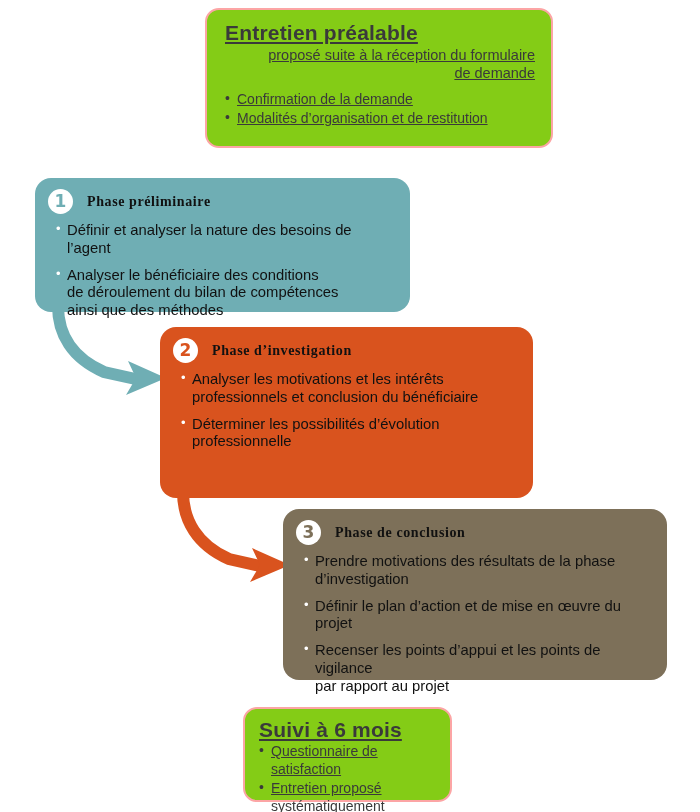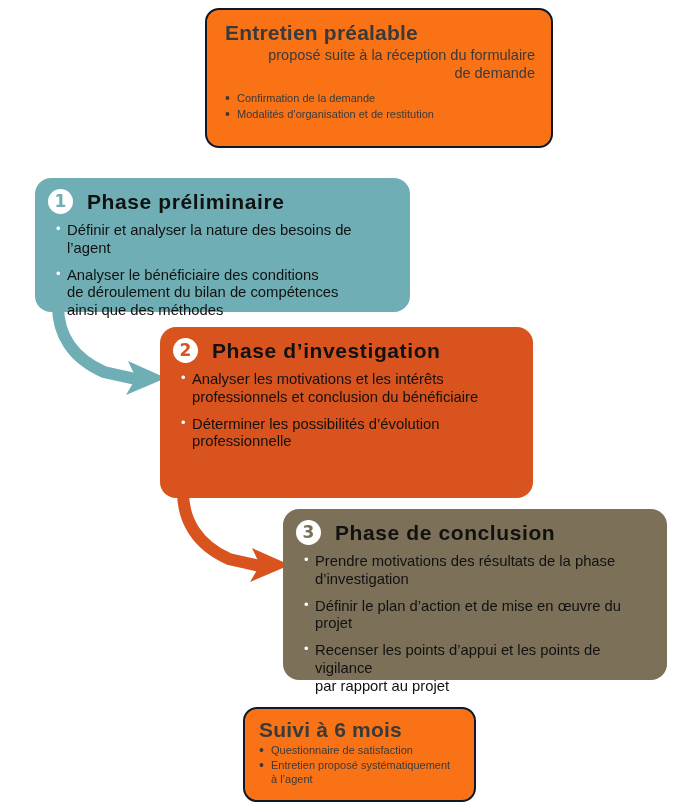--- a/index.html
+++ b/index.html
@@ -23,23 +23,24 @@
 
   
   .card {
     position: absolute;
     box-sizing: border-box;
     border-radius: 14px;
   }
 
   
   .card-white {
-    background: #f97316;
-    border: 2px solid #0f172a;
-    color: #3a3a3a;
+    background: #84cc16;
+    border: 2px solid #fca5a5;
+    color: #3a3a3a;
+    text-decoration: underline;
   }
   .card-white .card-title {
     font-size: 21px;
     font-weight: bold;
     letter-spacing: 0.2px;
     color: #3a3a3a;
     line-height: 1.05;
     margin: 0;
   }
   .card-white .card-sub {
@@ -48,21 +49,21 @@
     color: #3a3a3a;
     margin: 3px 0 0 0;
     text-align: right;
   }
   .card-white ul {
     list-style: none;
     margin: 9px 0 0 0;
     padding: 0;
   }
   .card-white ul li {
-    font-size: 11px;
+    font-size: 14px;
     line-height: 1.28;
     color: #3a3a3a;
     position: relative;
     padding-left: 12px;
     margin-bottom: 1px;
   }
   .card-white ul li::before {
     content: "\2022";
     position: absolute;
     left: 0;
@@ -91,25 +92,25 @@
     display: flex;
     align-items: center;
     justify-content: center;
     font-size: 17px;
     font-weight: bold;
     line-height: 1;
     flex: 0 0 auto;
     font-family: "DejaVu Sans", sans-serif;
   }
   .phase-title {
-    font-size: 21px;
+    font-size: 14px;
     font-weight: bold;
     letter-spacing: 0.6px;
     color: #111111;
-    font-family: Liberation Sans, sans-serif;
+    font-family: Liberation Serif, serif;
   }
   .card-phase ul {
     list-style: none;
     margin: 8px;
     padding: 0;
   }
   .card-phase ul li {
     font-size: 14.8px;
     line-height: 1.2;
     color: #111111;
@@ -202,21 +203,21 @@
     </div>
     <ul>
       <li>Prendre motivations des résultats de la phase
 d’investigation</li>
       <li>Définir le plan d’action et de mise en œuvre du projet</li>
       <li>Recenser les points d’appui et les points de vigilance
 par rapport au projet</li>
     </ul>
   </div>
 
-  <div class="card card-white" style="left:243px; top:707px; width:233px; height:95px; padding:10px 12px 8px 14px;">
+  <div class="card card-white" style="left:243px; top:707px; width:209px; height:95px; padding:10px 12px 8px 14px;">
     <p class="card-title">Suivi à 6 mois</p>
     <ul style="margin-top:2px;">
       <li style="white-space:pre-line;">Questionnaire de satisfaction</li>
       <li style="white-space:pre-line;">Entretien proposé systématiquement
 à l’agent</li>
     </ul>
   </div>
 
 </div>
 

